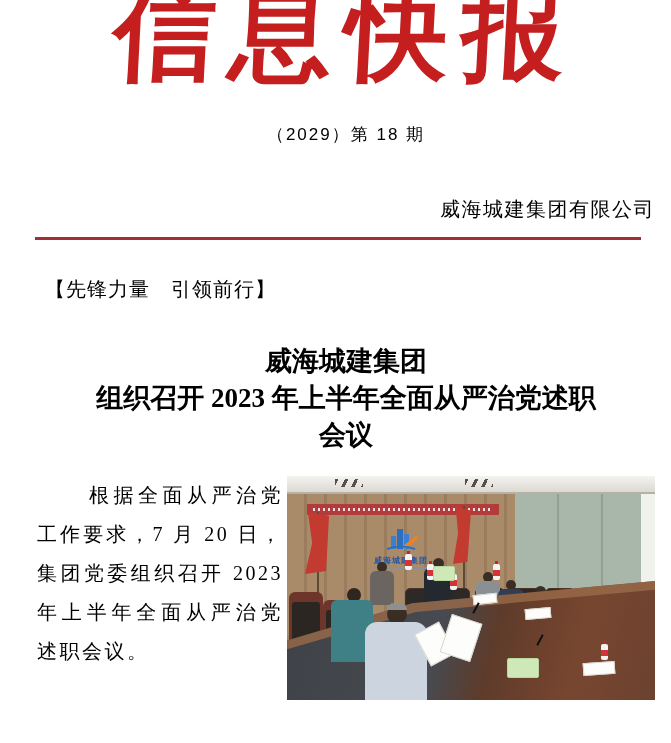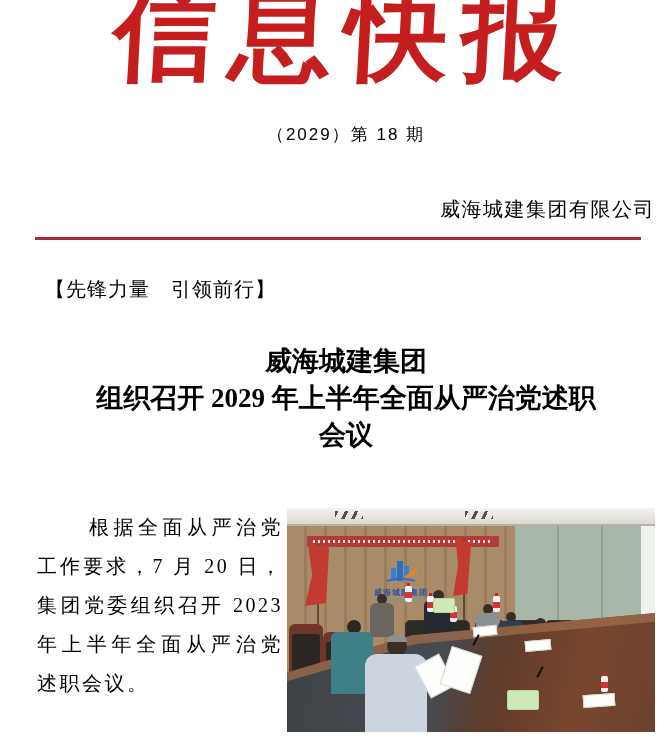--- a/index.html
+++ b/index.html
@@ -20,21 +20,21 @@
   .date{font-family:"Liberation Serif",serif;font-size:19px;letter-spacing:1px;}
 
   .red-rule{margin:14px 0 0 -2px;height:3px;border:none;background:#a12f38;width:606px;}
 
   .section-header{margin-top:36px;padding-left:8px;font-family:"Liberation Sans",sans-serif;
     font-weight:normal;font-size:20px;letter-spacing:1px;}
 
   .article-title{margin:40px 0 0 0;text-align:center;font-weight:bold;font-size:27px;
     line-height:37px;font-family:"Liberation Serif",serif;}
 
-  .article-body{margin-top:54px;display:flex;gap:4px;}
+  .article-body{margin-top:22px;display:flex;gap:4px;}
   .text-col{width:246px;flex:none;font-size:20px;line-height:39px;text-align:justify;
     letter-spacing:2.5px;}
   .text-col p{margin:0;text-indent:2.6em;}
 
   
   .photo{position:relative;width:368px;height:224px;flex:none;overflow:hidden;background:#a08260;}
   .ph{position:absolute;}
   .ceiling{left:0;right:0;top:0;height:16px;background:linear-gradient(#f4f3f0,#dcd9d2);border-bottom:2px solid #b6b1a8;}
   .light-slot{top:3px;height:8px;width:28px;background:repeating-linear-gradient(115deg,#55504a 0 3px,transparent 3px 9px);}
   .wood-wall{left:0;top:18px;width:228px;height:142px;
@@ -86,21 +86,21 @@
   <div class="meta-row">
     <span class="company">威海城建集团有限公司</span>
   </div>
 
   <hr class="red-rule">
 
   <div class="section-header">【先锋力量　引领前行】</div>
 
   <h1 class="article-title">
     <span style="display:block">威海城建集团</span>
-    <span style="display:block">组织召开 2029 年上半年全面从严治党述职</span>
+    <span style="display:block">组织召开 2023 年上半年全面从严治党述职</span>
     <span style="display:block">会议</span>
   </h1>
 
   <div class="article-body">
     <div class="text-col">
       <p>根据全面从严治党工作要求，7 月 20 日，集团党委组织召开 2023 年上半年全面从严治党述职会议。</p>
     </div>
 
     <div class="photo">
       <div class="ph ceiling"></div>

